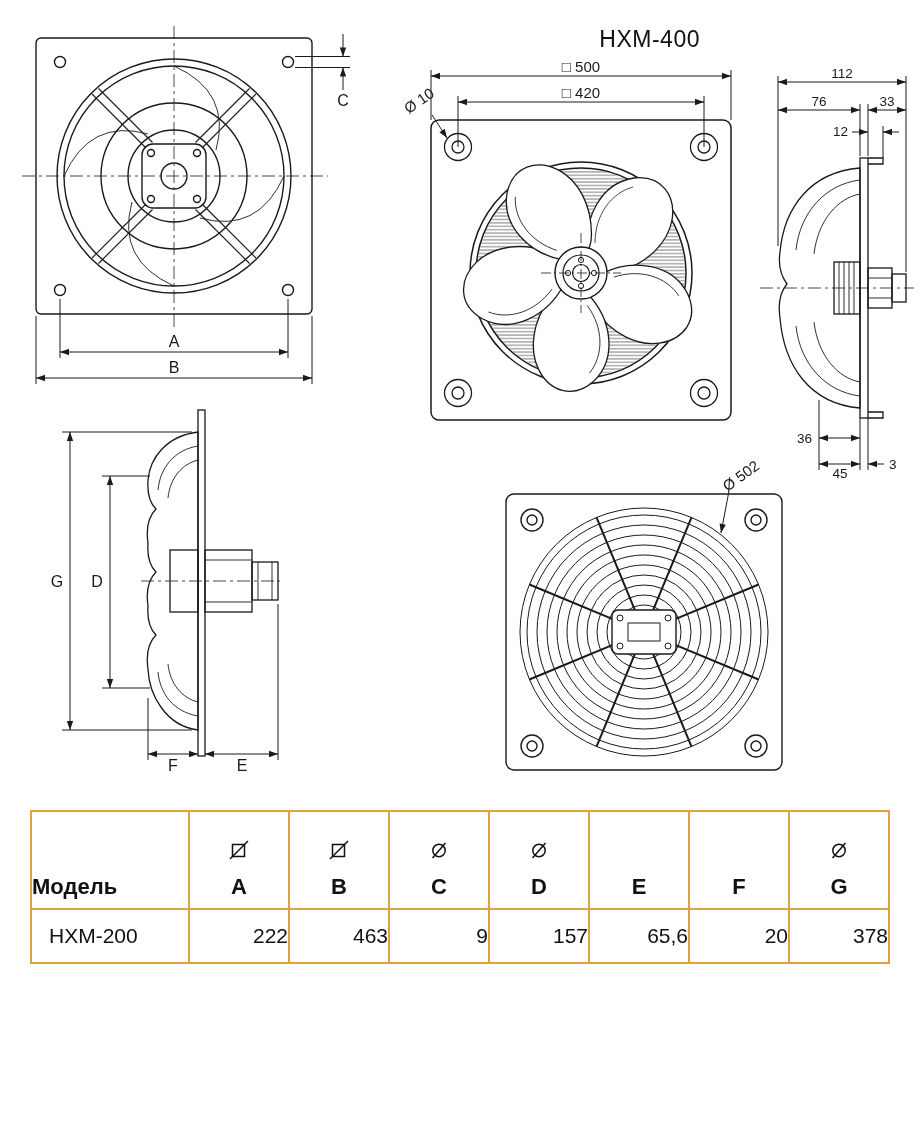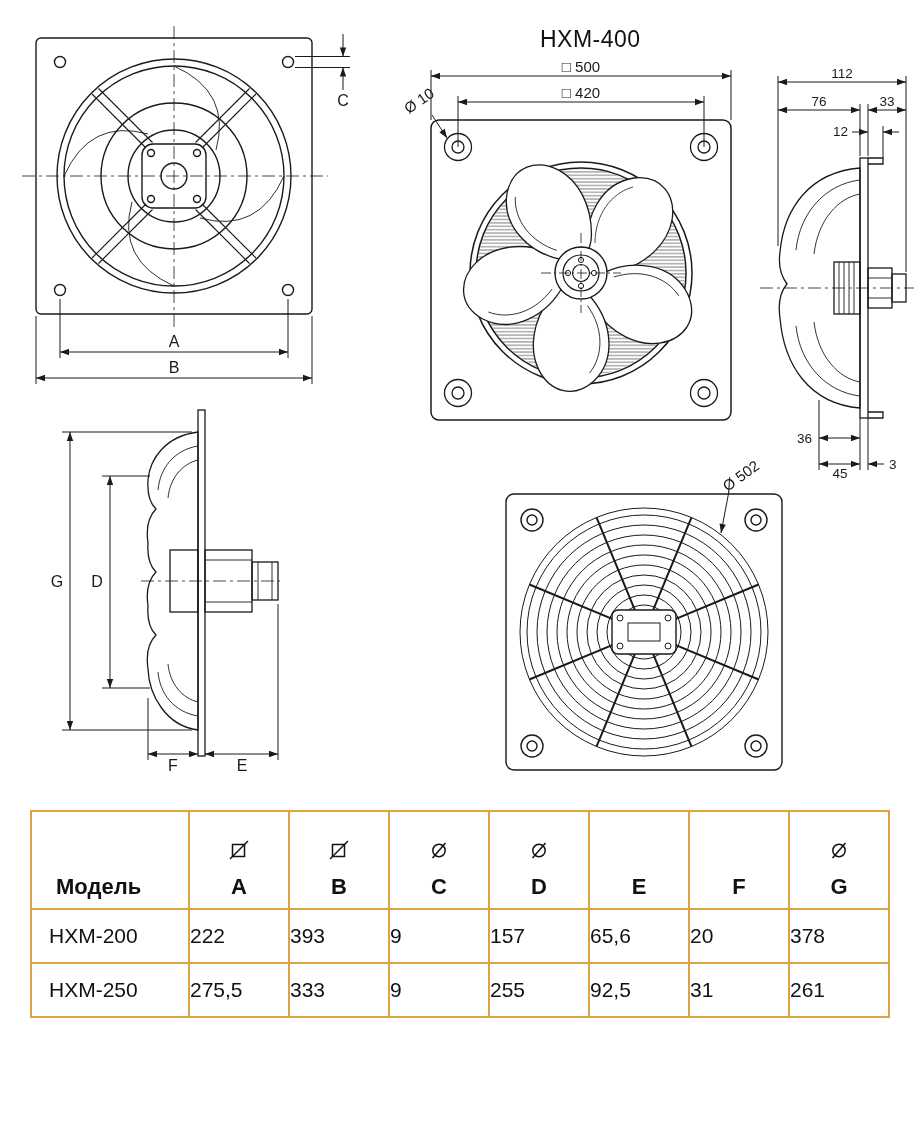--- a/index.html
+++ b/index.html
@@ -5,32 +5,32 @@
   * { margin:0; padding:0; box-sizing:border-box; }
   html,body { background:#ffffff; }
   body {
     width:920px; height:1148px; position:relative; overflow:hidden;
     font-family:"Liberation Sans", sans-serif; color:#111;
   }
   .abs { position:absolute; }
   svg text { font-family:"Liberation Sans", sans-serif; }
   .page-title {
     position:absolute; left:540px; top:26px; width:160px;
-    text-align:left; font-size:23px; letter-spacing:0.5px; color:#111;
+    text-align:right; font-size:23px; letter-spacing:0.5px; color:#111;
   }
   .spec-table {
     position:absolute; left:30px; top:810px; width:860px;
     border-collapse:collapse; table-layout:fixed; background:#fff;
   }
   .spec-table col.c-model { width:158px; }
   .spec-table th, .spec-table td { border:2px solid #dfa243; color:#111; background:#fff; }
-  .spec-table td { height:54px; font-size:21px; text-align:left; }
+  .spec-table td { height:54px; font-size:21px; text-align:right; }
   .spec-table td.model-td { text-align:left; padding-left:17px; }
   .th-inner { display:flex; flex-direction:column; align-items:center; justify-content:flex-end; height:96px; padding-bottom:8px; }
-  .model-inner { display:flex; align-items:flex-end; height:96px; padding:0 0 8px 0; font-weight:bold; font-size:22px;margin-left:24px; }
+  .model-inner { display:flex; align-items:flex-end; height:96px; padding:0 0 8px 0; font-weight:bold; font-size:22px; }
   .sym { height:22px; margin-bottom:13px; display:flex; align-items:center; justify-content:center; }
   .col-letter { font-weight:bold; font-size:22px; }
 </style>
 </head>
 <body>
 
 <div>
 
   <div class="page-title">HXM-400</div>
 
@@ -394,33 +394,23 @@
               </span>
             <span class="col-letter">G</span>
           </div>
         </th>
       </tr>
     </thead>
     <tbody>
       <tr>
         <td class="model-td">HXM-200</td>
         <td>222</td>
-        <td>393</td>
+        <td>463</td>
         <td>9</td>
         <td>157</td>
         <td>65,6</td>
         <td>20</td>
         <td>378</td>
       </tr>
-      <tr>
-        <td class="model-td">HXM-250</td>
-        <td>275,5</td>
-        <td>333</td>
-        <td>9</td>
-        <td>255</td>
-        <td>92,5</td>
-        <td>31</td>
-        <td>261</td>
-      </tr>
     </tbody>
   </table>
 
 </div>
 
 </body></html>

